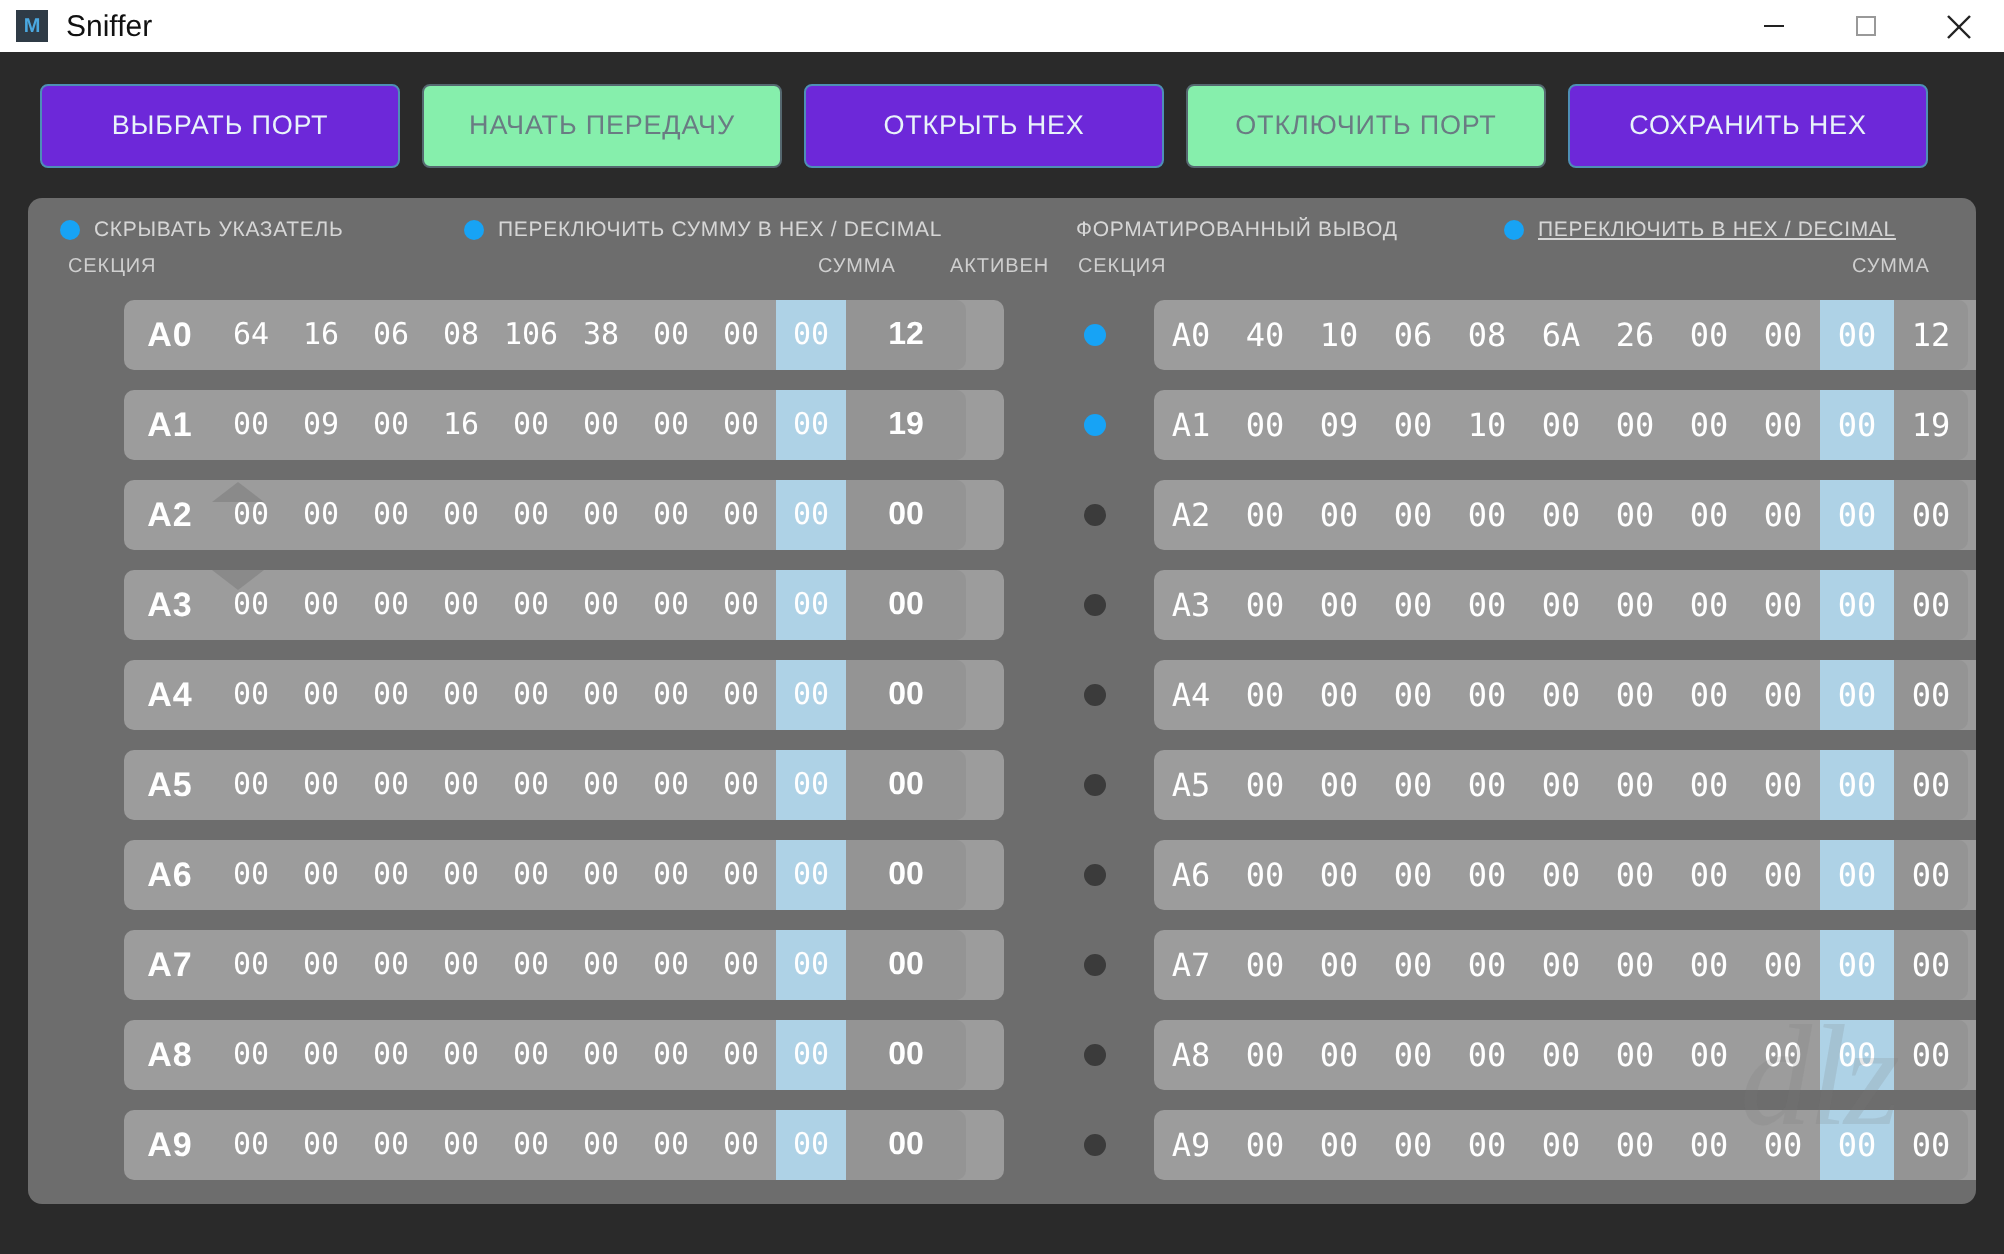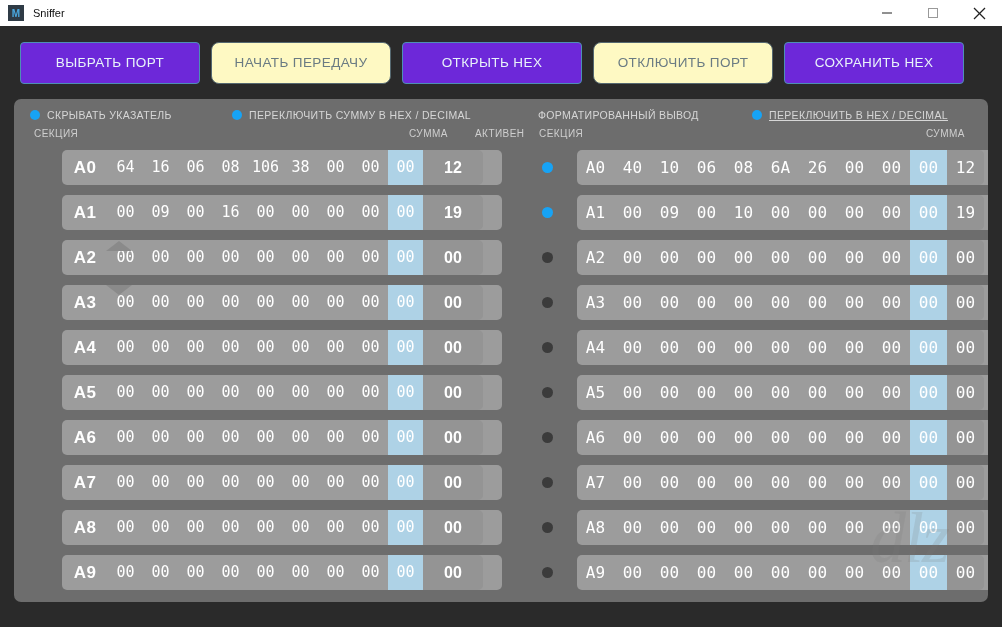--- a/index.html
+++ b/index.html
@@ -22,21 +22,21 @@
   #app-icon {
     width: 16px; height: 16px;
     margin-left: 8px;
     background: #2f3b46;
     display: flex; align-items: center; justify-content: center;
     font-size: 10px; font-weight: bold; color: #4aa8e0;
     font-family: "Liberation Sans", sans-serif;
   }
   #title-text {
     margin-left: 9px;
-    font-size: 11px;
+    font-size: 15px;
     color: #111;
   }
   .winbtn {
     position: absolute; top: 0;
     width: 46px; height: 26px;
     display: flex; align-items: center; justify-content: center;
     color: #222; font-size: 13px;
     line-height: 1;
   }
   #btn-min { right: 92px; }
@@ -60,25 +60,24 @@
     display: flex; align-items: center; justify-content: center;
     font-size: 13.5px;
     letter-spacing: .4px;
     border: 1px solid #4e8fb5;
     background: #6d28d9;
     color: #e8f3fa;
     cursor: pointer;
     user-select: none;
   }
   .tbtn.disabled {
-    background: #fef9c3;
+    background: #86efac;
     border-color: #556870;
     color: #6a7b83;
     cursor: default;
-    border-radius: 8px;
   }
 
   
   #main {
     position: relative;
     height: 528px;
     background: #2a2a2a;
     padding: 0 14px;
   }
   #panel {

